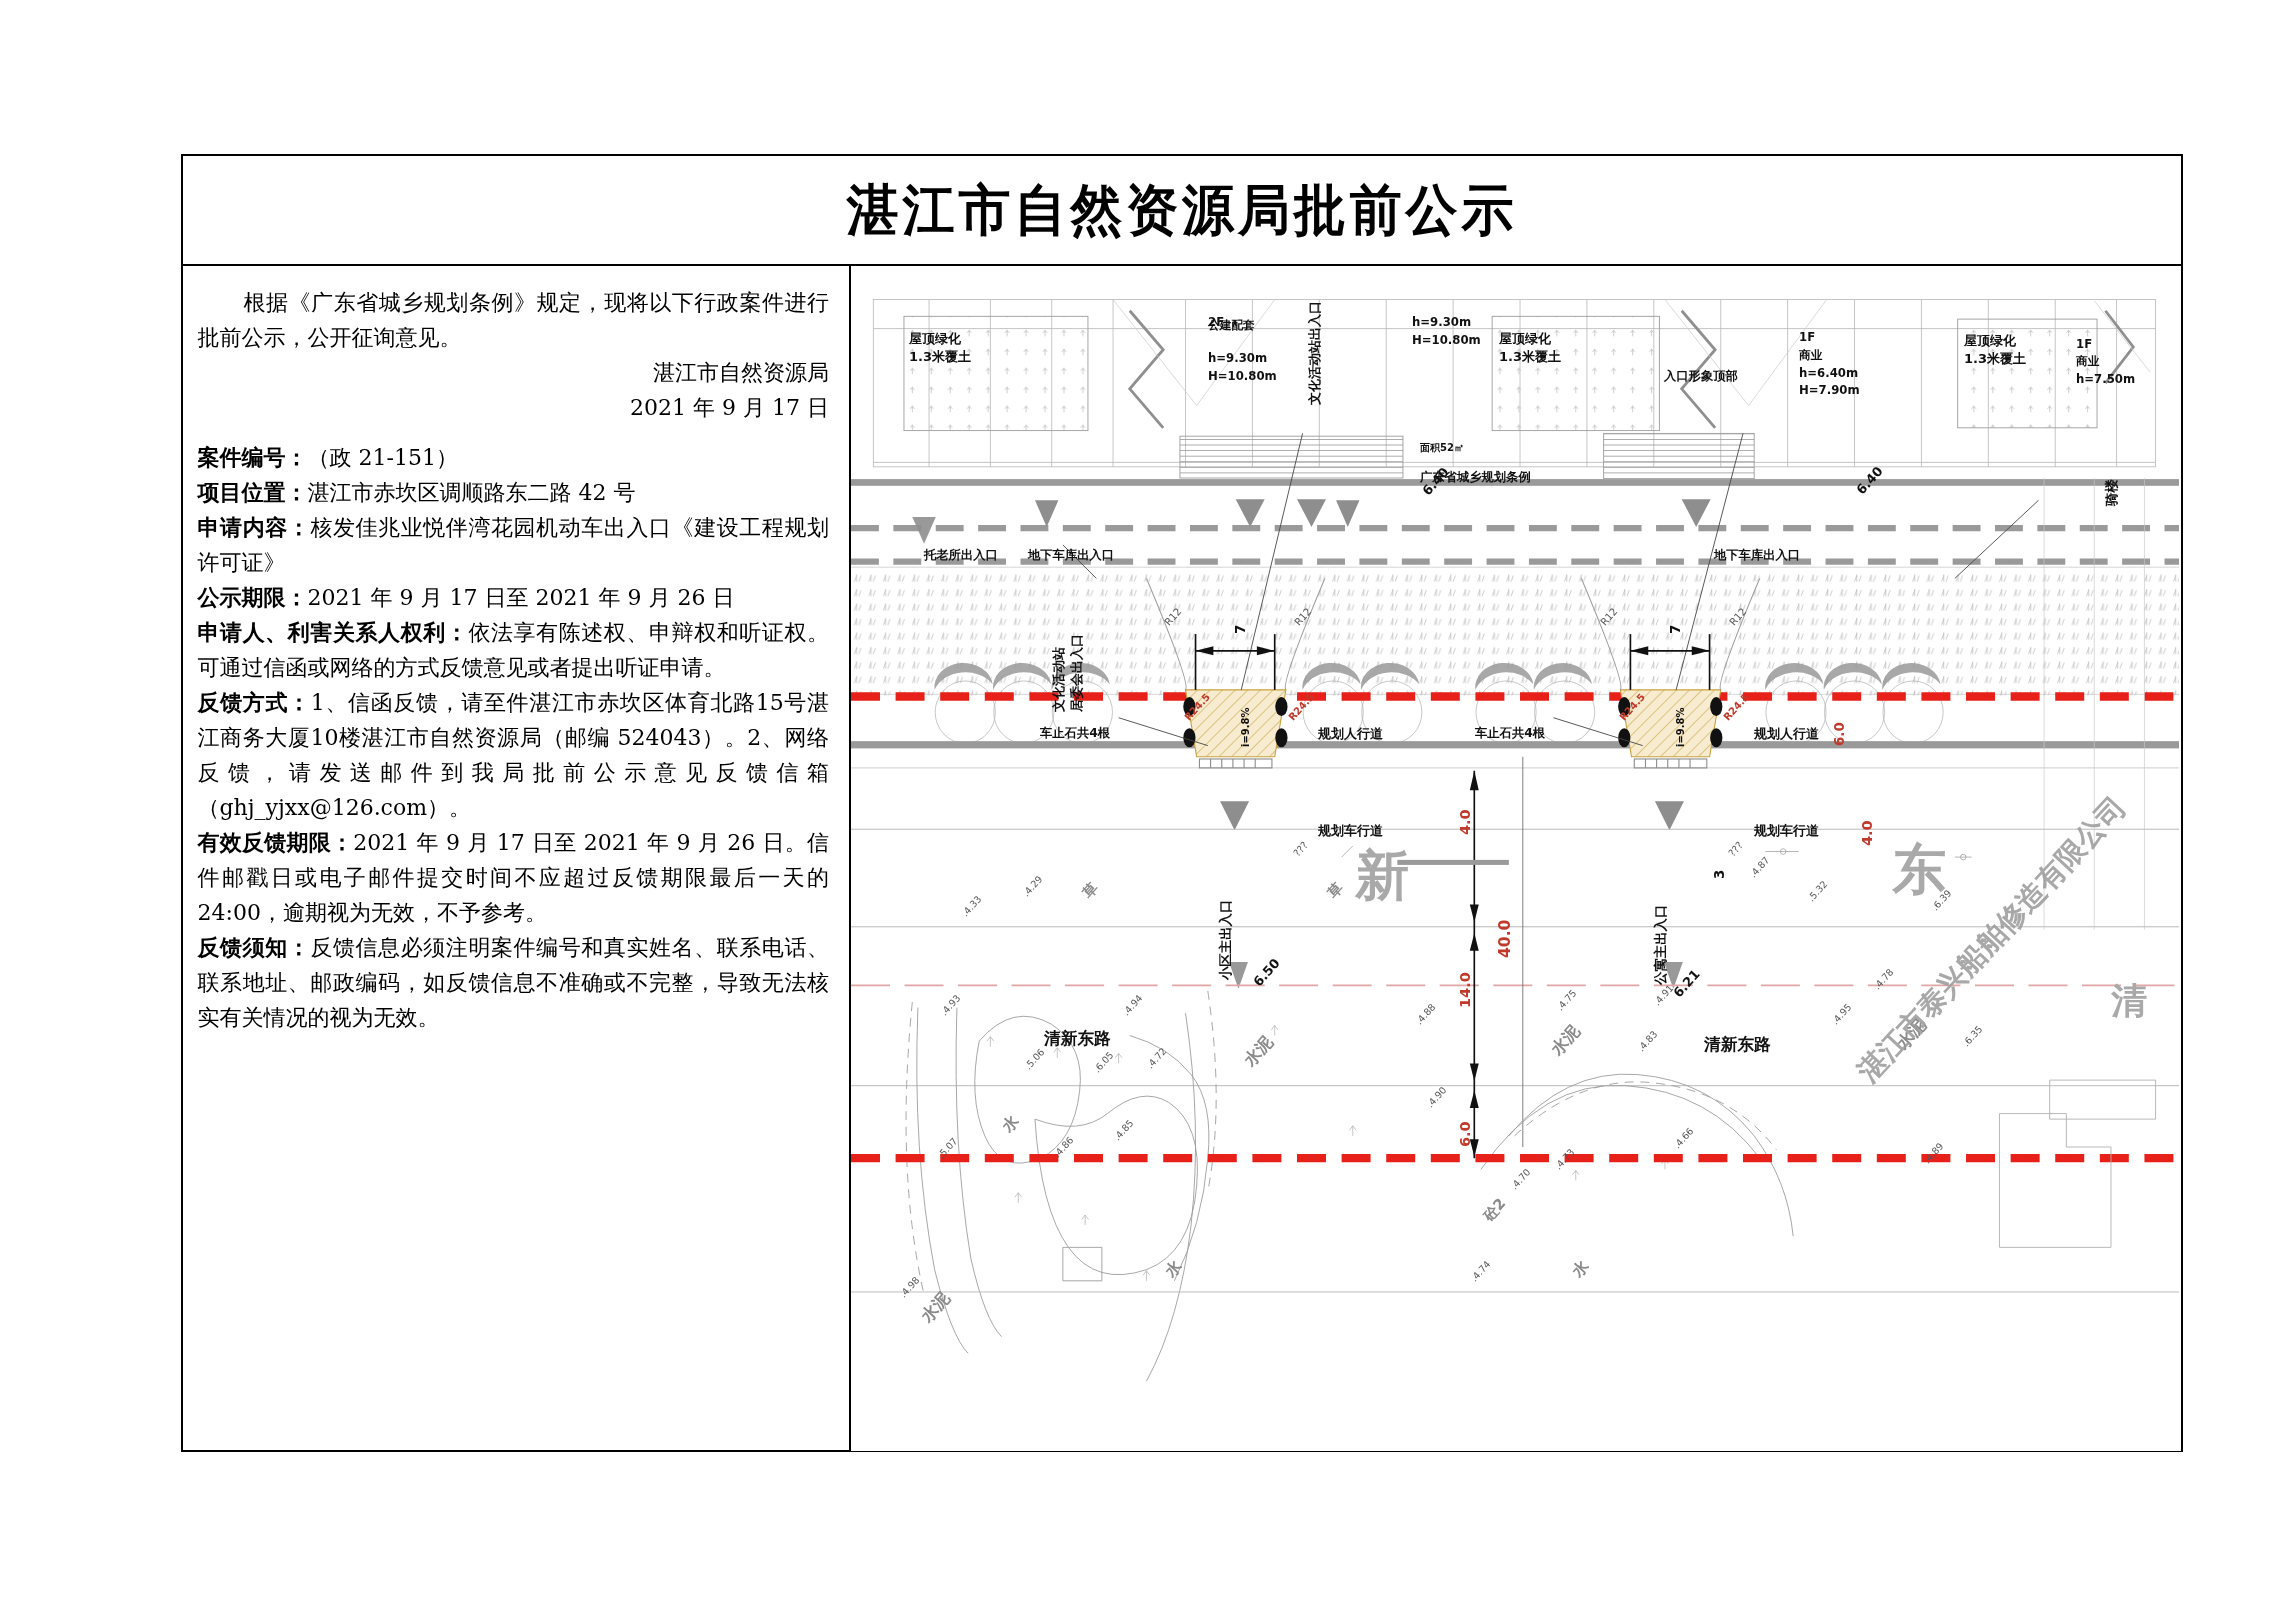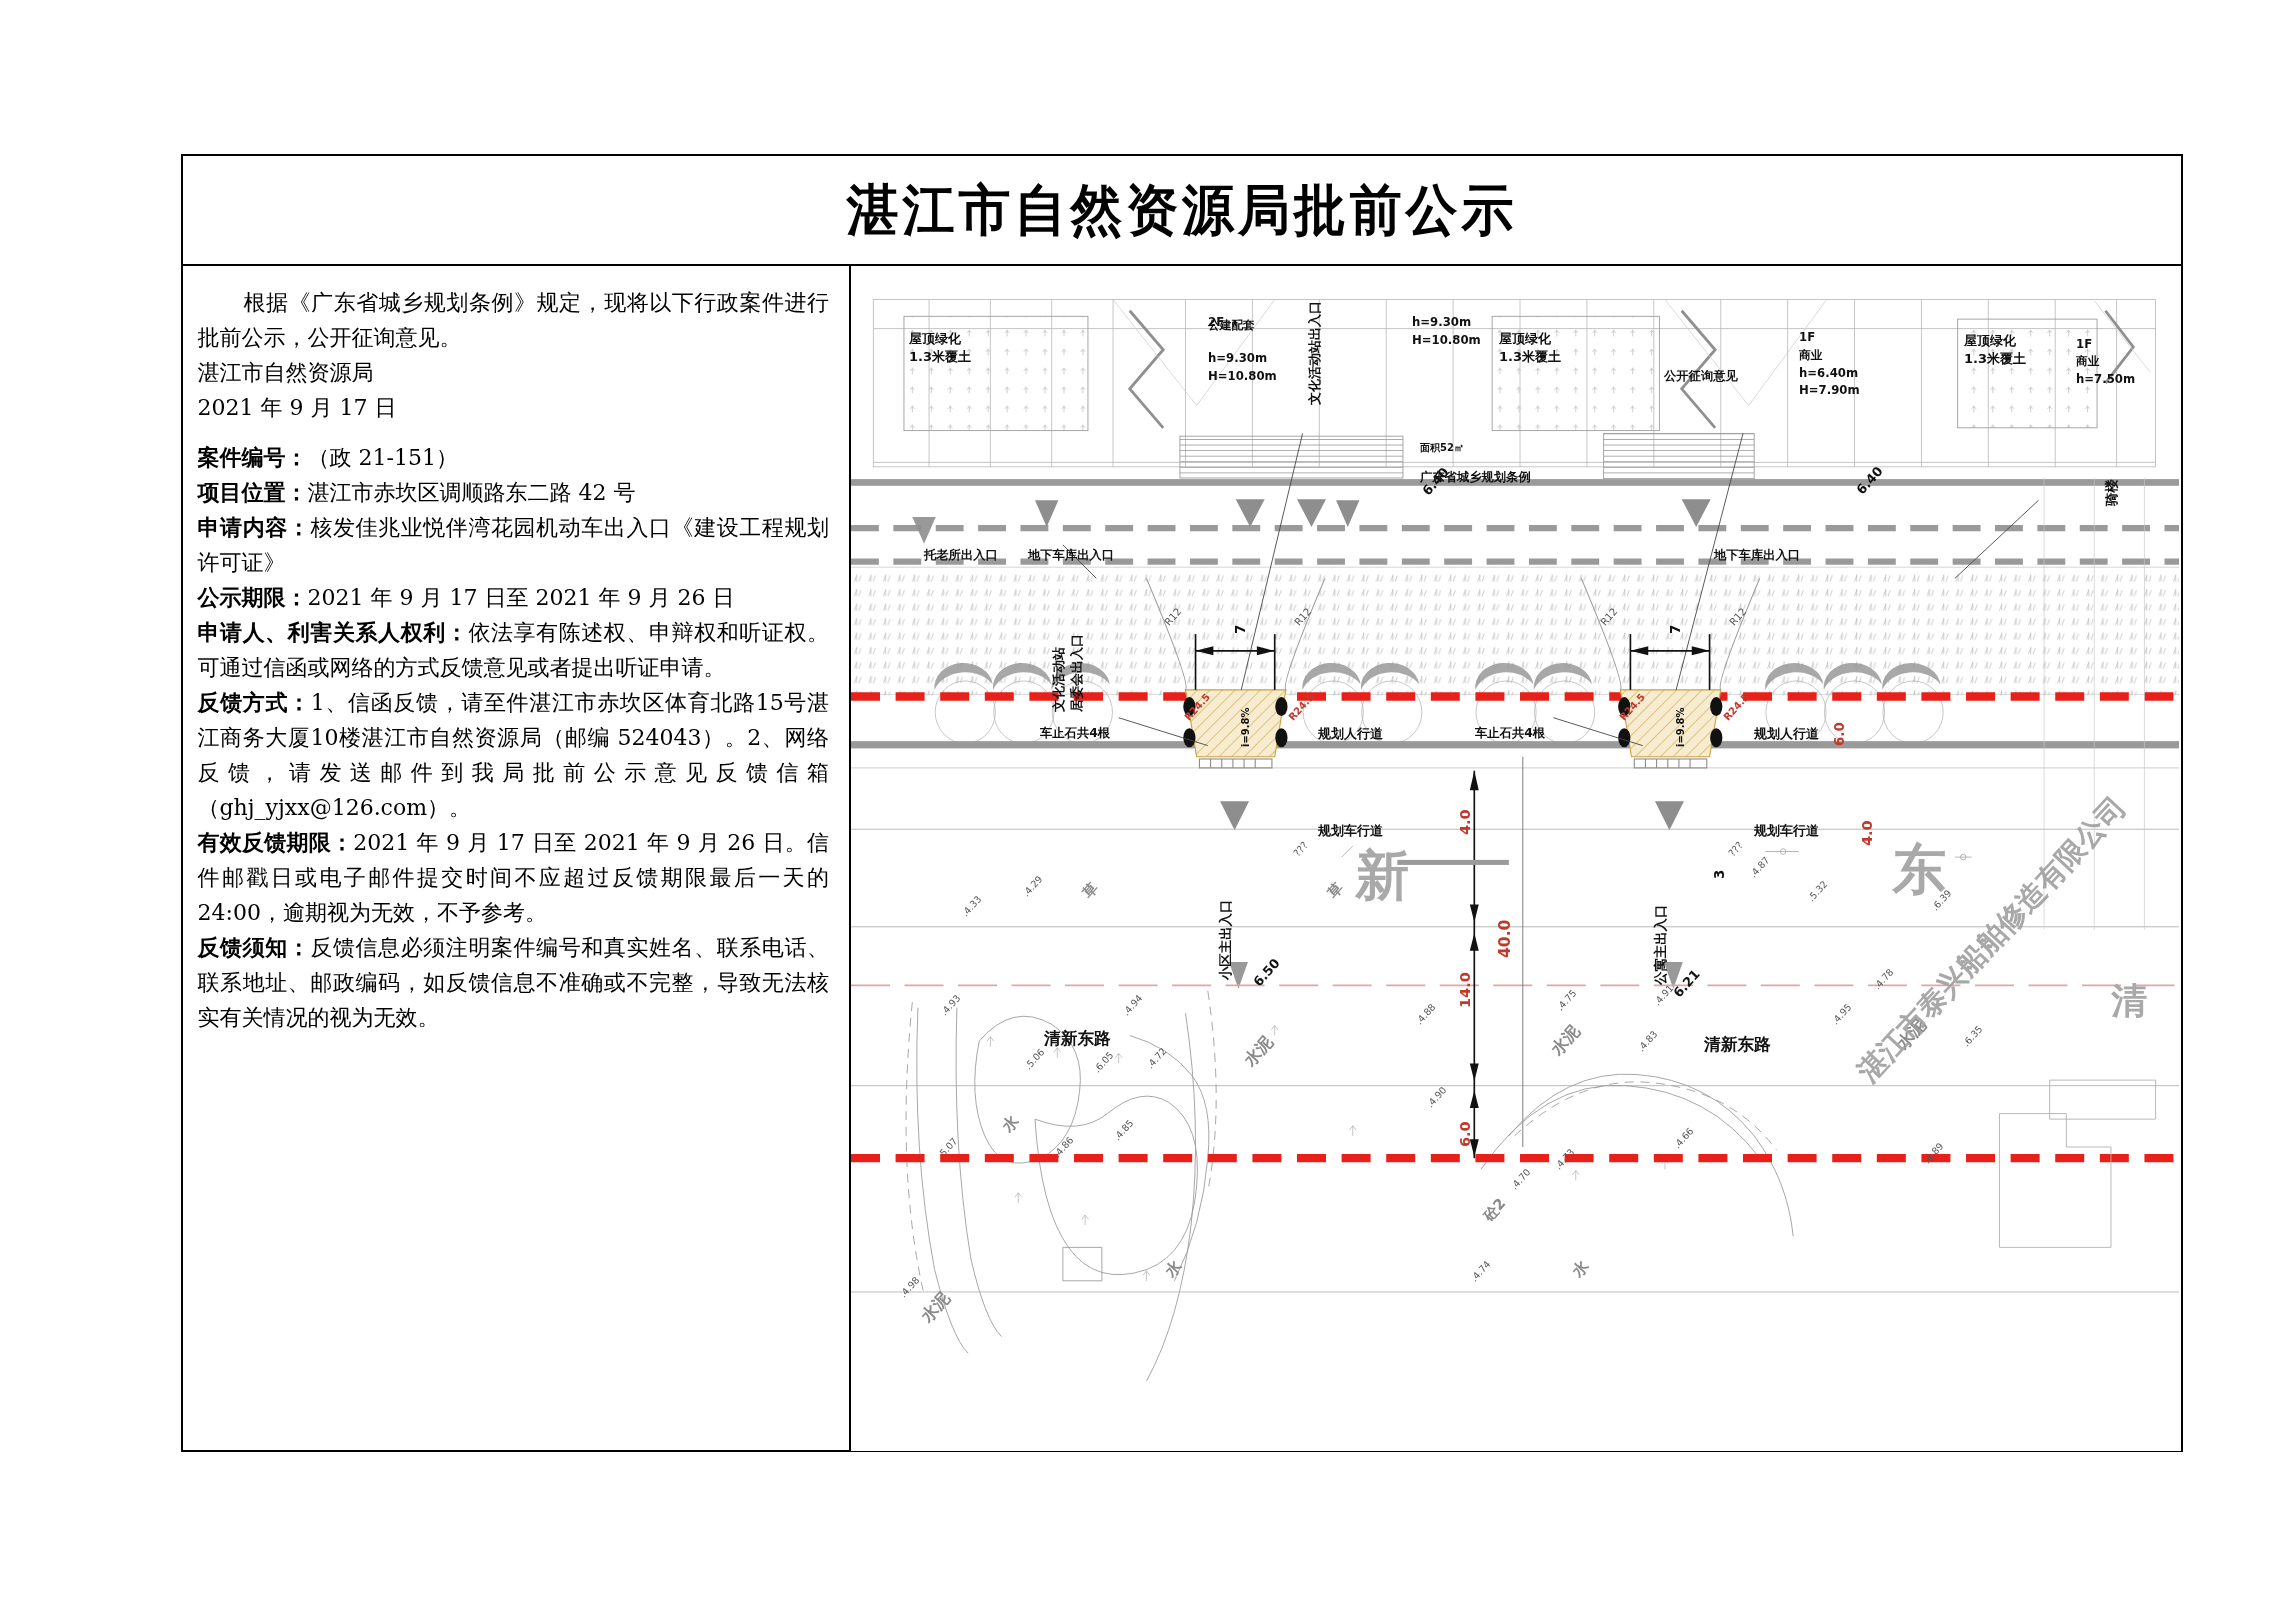--- a/index.html
+++ b/index.html
@@ -33,21 +33,21 @@
   }
   #right-col{flex:1;position:relative;overflow:hidden;background:#fff;}
 
   
   .p{
     font-family:"DejaVu Serif",serif;
     font-size:22px;line-height:35px;text-align:justify;
     margin:0 0 0 0;
   }
   .p.intro{text-indent:46px;}
-  .sig{}
+  .sig{text-align:right;}
   .gap{height:14.5px;}
   .lbl{font-weight:700;}
 
   
   #dwg{position:absolute;left:0;top:0;width:1328px;height:1185px;}
   #dwg svg{position:absolute;left:0;top:0;}
   .dlabel{
     position:absolute;font-family:"DejaVu Sans",sans-serif;
     font-weight:700;color:#111;white-space:nowrap;line-height:1;
   }
@@ -405,21 +405,21 @@
 
           <div class="dlabel" style="left:948px;top:66px;font-size:11.7px;">1F</div>
           <div class="dlabel" style="left:948px;top:84px;font-size:11.7px;">商业</div>
           <div class="dlabel" style="left:948px;top:102px;font-size:11.7px;">h=6.40m</div>
           <div class="dlabel" style="left:948px;top:119px;font-size:11.7px;">H=7.90m</div>
 
           <div class="dlabel" style="left:1225px;top:73px;font-size:11.7px;">1F</div>
           <div class="dlabel" style="left:1225px;top:90px;font-size:11.7px;">商业</div>
           <div class="dlabel" style="left:1225px;top:108px;font-size:11.7px;">h=7.50m</div>
 
-          <div class="dlabel" style="left:813px;top:104px;font-size:12.3px;">公开征询意见</div>
+          <div class="dlabel" style="left:813px;top:104px;font-size:12.3px;">入口形象顶部</div>
 
           <div class="dlabel" style="left:569px;top:177px;font-size:10px;">面积52㎡</div>
           <div class="dlabel" style="left:569px;top:205px;font-size:12.3px;">广东省城乡规划条例</div>
 
           <div class="dlabel" style="left:73px;top:283px;font-size:12.3px;">托老所出入口</div>
           <div class="dlabel" style="left:177px;top:283px;font-size:12.3px;">地下车库出入口</div>
           <div class="dlabel" style="left:863px;top:283px;font-size:12.3px;">地下车库出入口</div>
 
           <div class="dlabel rot90" style="left:1254px;top:240px;font-size:13.4px;">骑楼</div>
 

